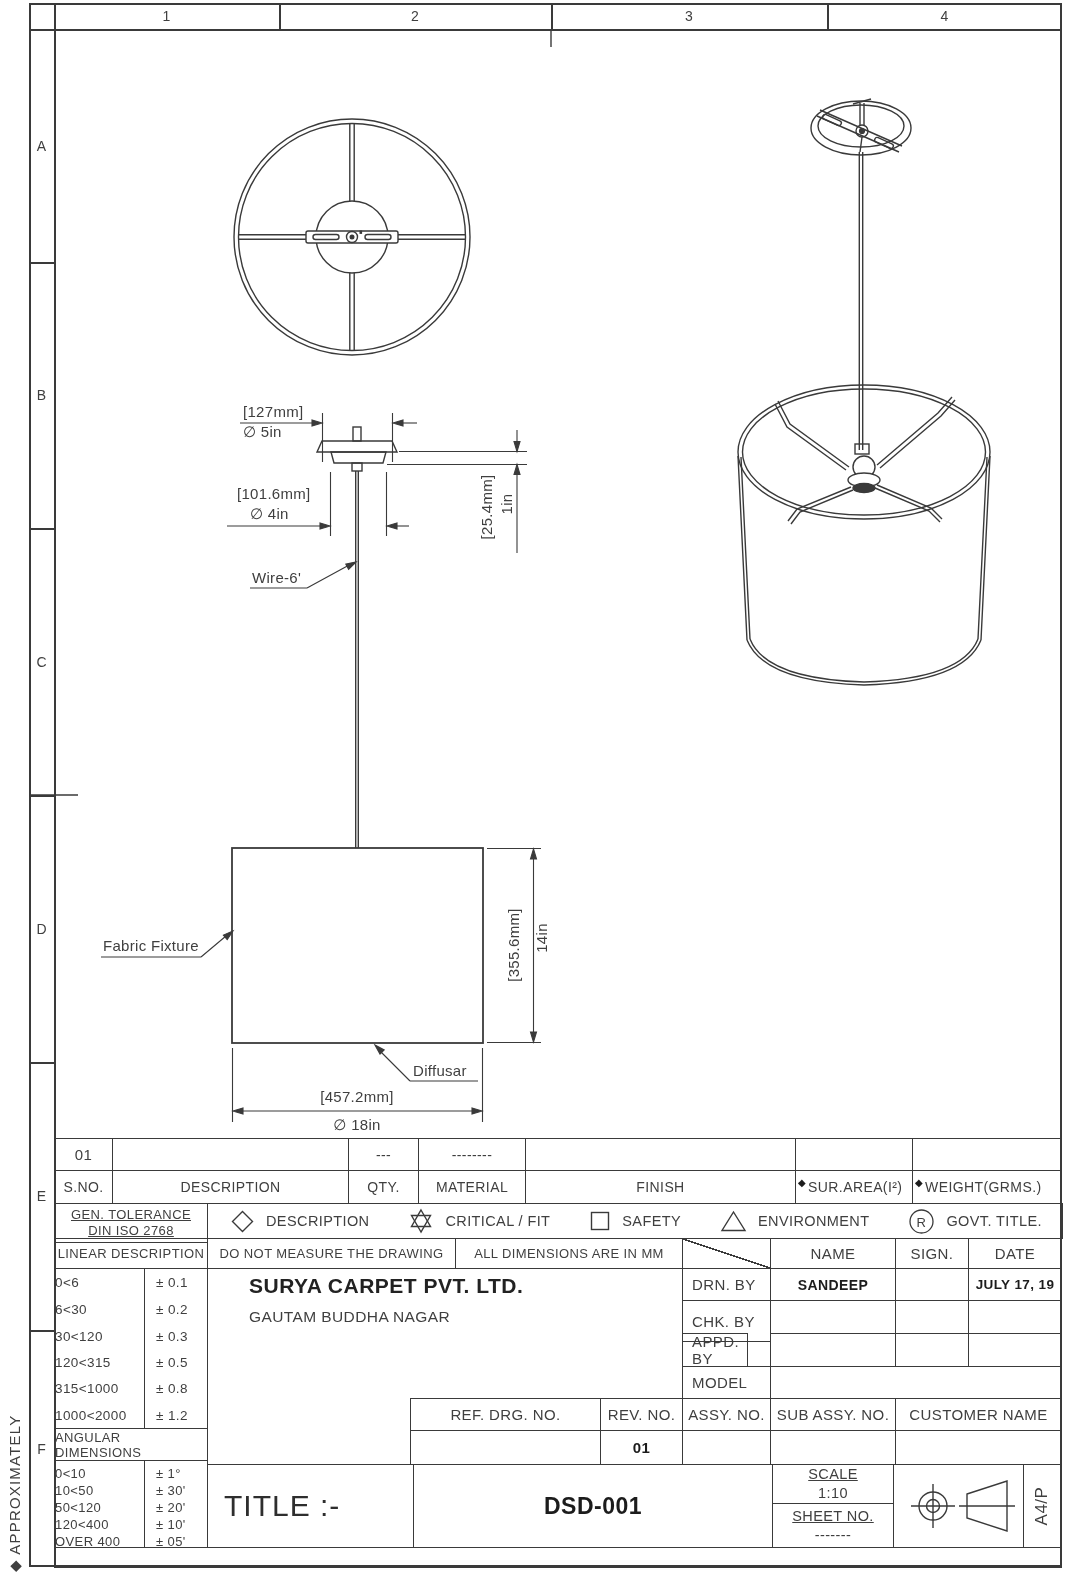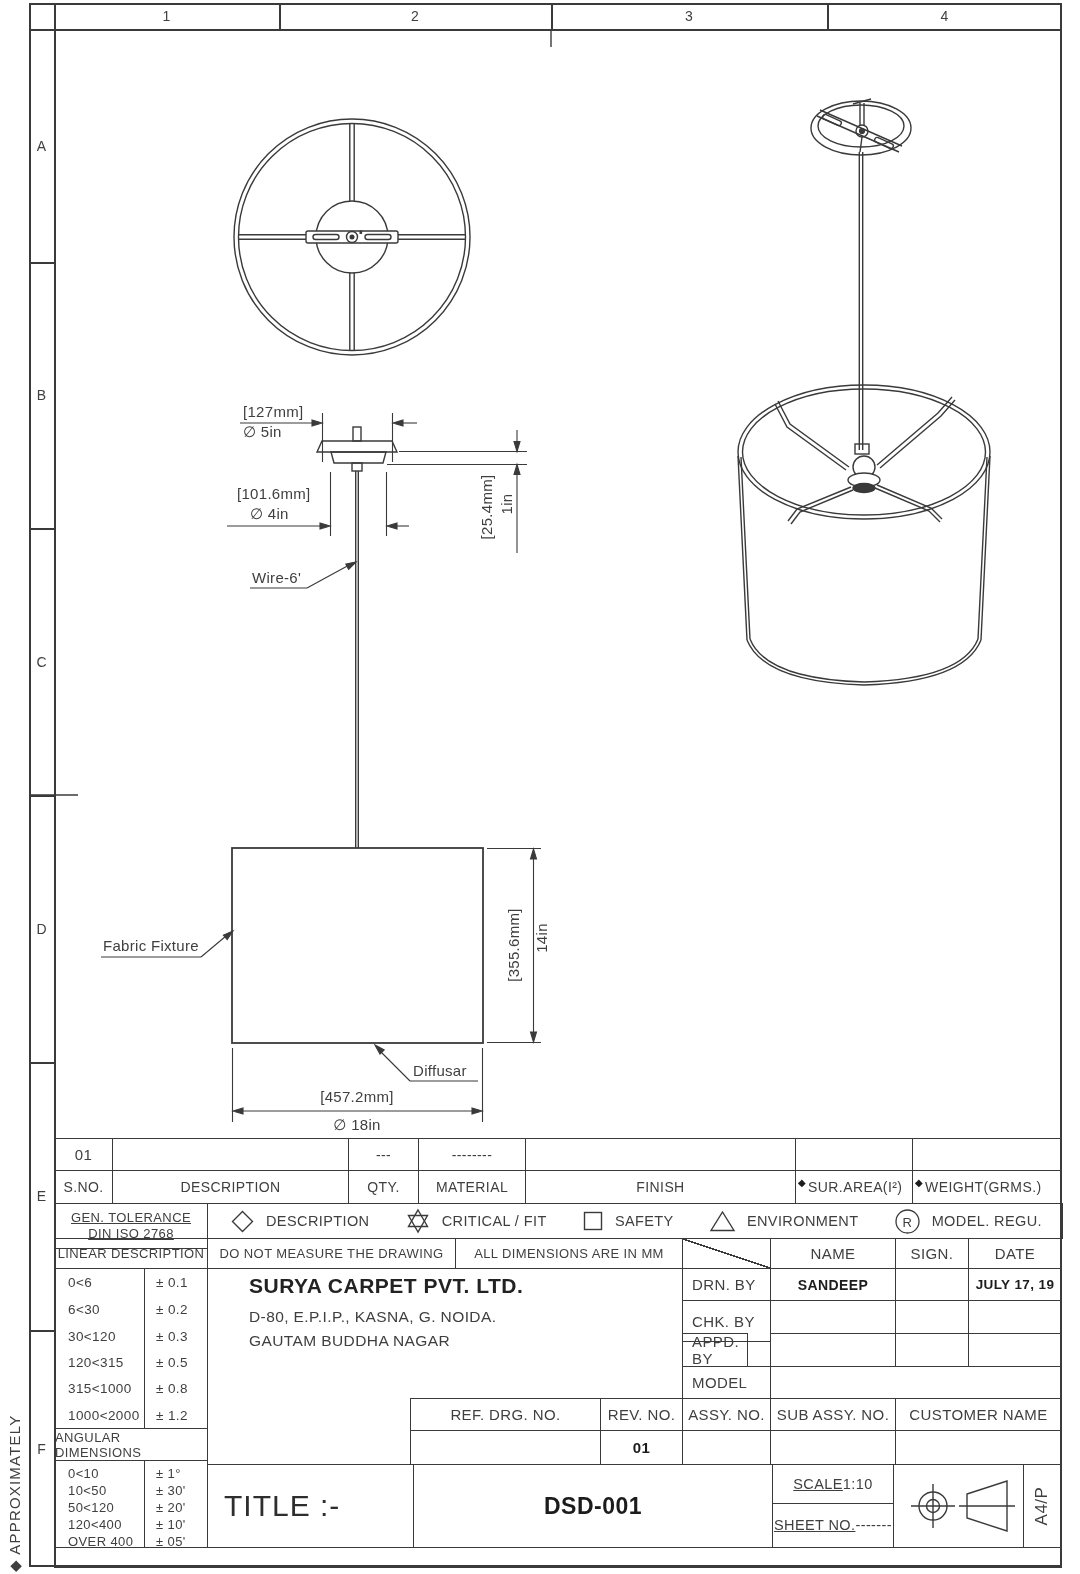--- a/index.html
+++ b/index.html
@@ -18,30 +18,30 @@
   .cell.left{justify-content:flex-start;padding-left:9px;}
   .bold{font-weight:bold;color:var(--dark);}
   .u{text-decoration:underline;}
   .colnum,.rowletter{position:absolute;font-size:14px;color:var(--text);display:flex;align-items:center;justify-content:center;}
   svg{display:block;}
   .sym-group{display:flex;align-items:center;gap:11px;}
   .sym-row{justify-content:space-between;padding:0 20px 0 22px;font-size:14.5px;}
   .gen-tol{flex-direction:column;line-height:1.25;font-size:13px;}
   .tol-table{display:block;padding:0;}
   .trow{display:flex;align-items:center;}
-  .trange{display:inline-block;width:89px;padding-left:13px;}
+  .trange{display:inline-block;width:89px;}
   .ttol{display:inline-block;padding-left:12px;}
   .tol-div{position:absolute;top:0;bottom:0;left:89px;width:1px;background:var(--line);}
   .diamond-bullet{font-size:10px;line-height:1;position:relative;top:-4px;margin-right:2px;color:var(--dark);}
   .company-cell{display:block;padding:5px 0 0 41px;}
   .company-name{font-size:21px;font-weight:bold;color:#222;letter-spacing:.5px;margin-bottom:7px;}
   .company-addr{font-size:15.5px;line-height:1.55;letter-spacing:.4px;}
   .title-label-cell{justify-content:flex-start;padding-left:16px;font-size:30px;letter-spacing:1px;color:#2e2e2e;}
   .dsd{font-size:23px;letter-spacing:.5px;}
-  .scale-cell{flex-direction:row;line-height:1.3;font-size:14.5px;}
+  .scale-cell{flex-direction:column;line-height:1.3;font-size:14.5px;}
   .a4p{writing-mode:initial;}
   .a4p span{transform:rotate(-90deg);font-size:17px;letter-spacing:.5px;display:block;}
   .margin-note{position:absolute;left:6px;top:1572px;transform:rotate(-90deg);transform-origin:0 0;font-size:15px;letter-spacing:1.2px;color:var(--text);white-space:nowrap;width:200px;}
   .small13{font-size:13px;}
   .small125{font-size:13px;}
 </style>
 </head>
 <body>
 
 <svg class="abs" style="left:0;top:0;z-index:1;pointer-events:none;" width="1080" height="1574" viewBox="0 0 1080 1574">
@@ -213,21 +213,21 @@
     <span class="diamond-bullet">◆</span>
     <span>SUR.AREA(I²)</span>
   </div>
   <div class="cell" style="left:912px;top:1170px;width:150px;height:34px;justify-content:flex-start;padding-left:2px;">
     <span class="diamond-bullet">◆</span>
     <span>WEIGHT(GRMS.)</span>
   </div>
 </div>
 
 <div style="position:absolute;z-index:3;">
-  <div class="cell gen-tol" style="left:54px;top:1203px;width:154px;height:46px;">
+  <div class="cell gen-tol" style="left:54px;top:1203px;width:154px;height:40px;">
     <span class="u">GEN. TOLERANCE</span>
     <span class="u">DIN ISO 2768</span>
   </div>
   <div class="cell sym-row" style="left:207px;top:1203px;width:856px;height:36px;">
     <span class="sym-group">
       <svg width="25" height="25">
           <polygon points="12.5,2.5 22.5,12.5 12.5,22.5 2.5,12.5" fill="none" stroke="#3a3a3a" stroke-width="1.4"></polygon>
         </svg>
       <span>DESCRIPTION</span>
     </span>
@@ -248,21 +248,21 @@
       <svg width="27" height="24">
           <polygon points="13.5,3 25,21.5 2,21.5" fill="none" stroke="#3a3a3a" stroke-width="1.4"></polygon>
         </svg>
       <span>ENVIRONMENT</span>
     </span>
     <span class="sym-group">
       <svg width="27" height="27">
         <circle cx="13.5" cy="13.5" r="11.5" fill="none" stroke="#3a3a3a" stroke-width="1.3"></circle>
         <text x="13.5" y="18.5" text-anchor="middle" font-size="13" fill="#3f3f3f" font-family="Liberation Sans, sans-serif">R</text>
       </svg>
-      <span>MODEL. REGU.</span>
+      <span>GOVT. TITLE.</span>
     </span>
   </div>
 
   <div class="cell small13" style="left:54px;top:1238px;width:154px;height:31px;">LINEAR DESCRIPTION</div>
   <div class="cell small13" style="left:207px;top:1238px;width:249px;height:31px;">DO NOT MEASURE THE DRAWING</div>
   <div class="cell small13" style="left:455px;top:1238px;width:228px;height:31px;">ALL DIMENSIONS ARE IN MM</div>
   <div class="cell" style="left:682px;top:1238px;width:89px;height:31px;background:linear-gradient(to top right,transparent 48.5%,#3a3a3a 48.5%,#3a3a3a 51.5%,transparent 51.5%);"></div>
   <div class="cell" style="left:770px;top:1238px;width:126px;height:31px;font-size:15px;">NAME</div>
   <div class="cell" style="left:895px;top:1238px;width:74px;height:31px;font-size:15px;">SIGN.</div>
   <div class="cell" style="left:968px;top:1238px;width:94px;height:31px;font-size:15px;">DATE</div>
@@ -315,21 +315,20 @@
       <span class="ttol">± 10'</span>
     </div>
   <div class="trow" style="height:17px;">
       <span class="trange">OVER 400</span>
       <span class="ttol">± 05'</span>
     </div>
 </div>
 
 <div class="cell company-cell" style="left:207px;top:1268px;width:476px;height:197px;z-index:3;">
   <div class="company-name">SURYA CARPET PVT. LTD.</div>
-  <div class="company-addr">D-80, E.P.I.P., KASNA, G. NOIDA.</div>
   <div class="company-addr">GAUTAM BUDDHA NAGAR</div>
 </div>
 
 <div style="position:absolute;z-index:4;">
   <div class="cell left" style="left:682px;top:1268px;width:89px;height:33px;font-size:15px;">DRN. BY</div>
   <div class="cell bold" style="left:770px;top:1268px;width:126px;height:33px;">SANDEEP</div>
   <div class="cell" style="left:895px;top:1268px;width:74px;height:33px;"></div>
   <div class="cell bold" style="left:968px;top:1268px;width:94px;height:33px;font-size:13.5px;">JULY 17, 19</div>
 
   <div class="cell left" style="left:682px;top:1300px;width:89px;height:42px;font-size:15px;">CHK. BY</div>

